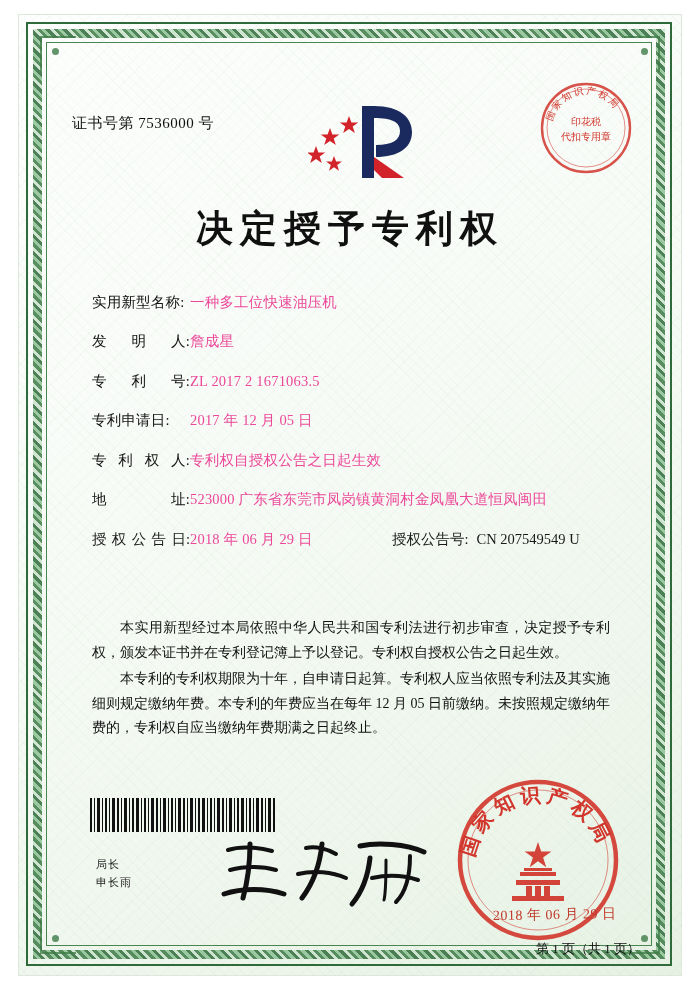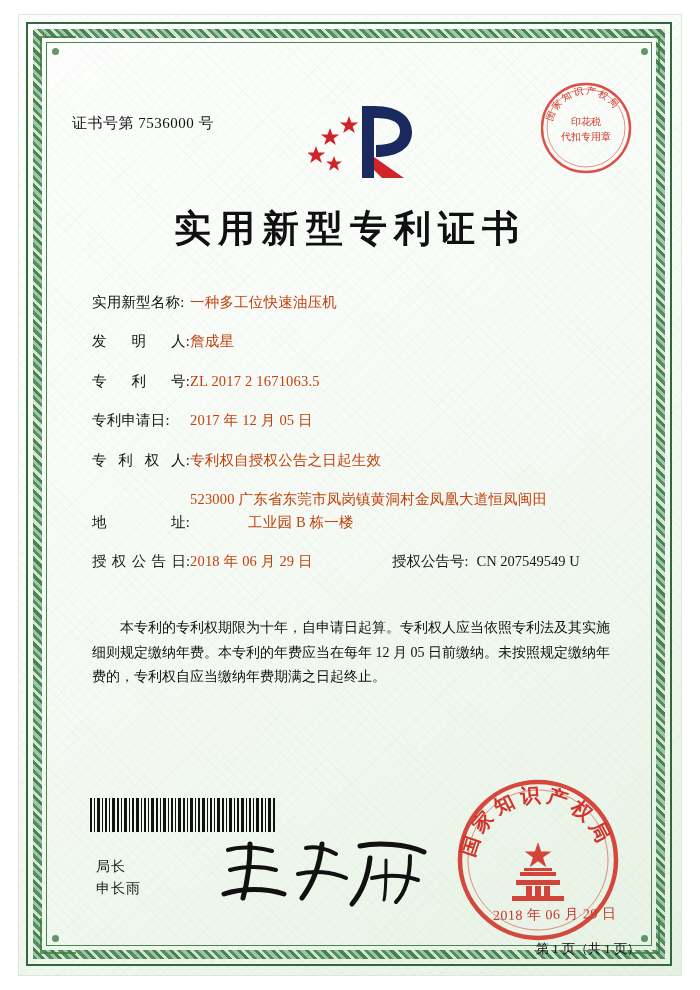--- a/index.html
+++ b/index.html
@@ -172,21 +172,21 @@
     color: #111;
     letter-spacing: 0.2px;
   }
   .flabel.spaced {
     display: flex;
     justify-content: space-between;
     width: 98px;
   }
   .fvalue {
     flex: 1;
-    color: #c2410c;
+    color: #ec4899;
     letter-spacing: 0.2px;
   }
   .fvalue .line2 {
     display: block;
     padding-left: 58px;
   }
   .row-two {
     display: flex;
     margin-bottom: 17px;
     font-size: 14.5px;
@@ -225,21 +225,21 @@
     top: 742px;
     width: 186px;
     height: 34px;
   }
 
   
   .sign-labels {
     position: absolute;
     left: 36px;
     top: 800px;
-    font-size: 14px;
+    font-size: 11px;
     line-height: 1.6;
     letter-spacing: 1px;
   }
   .signature {
     position: absolute;
     left: 150px;
     top: 778px;
     width: 240px;
     height: 76px;
   }
@@ -317,21 +317,21 @@
         <circle cx="48" cy="48" r="39" fill="none" stroke="#d1352b" stroke-width="0.9" opacity="0.6"></circle>
         <path id="sealArcTop" d="M 14 48 A 34 34 0 0 1 82 48" fill="none"></path>
         <text font-size="9.5" fill="#d1352b" font-family="'Liberation Serif', serif" letter-spacing="2.2">
           <textPath href="#sealArcTop" startOffset="6%">国家知识产权局</textPath>
         </text>
         <text x="48" y="45" text-anchor="middle" font-size="10" fill="#d1352b" font-family="'Liberation Serif', serif">印花税</text>
         <text x="48" y="60" text-anchor="middle" font-size="10" fill="#d1352b" font-family="'Liberation Serif', serif">代扣专用章</text>
       </svg>
     </div>
 
-    <div class="title">实用新型专利证书</div>
+    <div class="title">决定授予专利权</div>
 
     <div class="fields">
 
       <div class="frow">
         <div class="flabel">实用新型名称:</div>
         <div class="fvalue">一种多工位快速油压机</div>
       </div>
 
       <div class="frow">
         <div class="flabel spaced">
@@ -366,21 +366,20 @@
         <div class="fvalue">专利权自授权公告之日起生效</div>
       </div>
 
       <div class="frow">
         <div class="flabel spaced">
           <span>地</span>
           <span>址:</span>
         </div>
         <div class="fvalue">
           <span>523000 广东省东莞市凤岗镇黄洞村金凤凰大道恒凤闽田</span>
-          <span class="line2">工业园 B 栋一楼</span>
         </div>
       </div>
 
       <div class="row-two">
         <div class="cell left">
           <div class="flabel2">
             <span>授</span>
             <span>权</span>
             <span>公</span>
             <span>告</span>
@@ -390,20 +389,21 @@
         </div>
         <div class="cell">
           <div style="margin-right:8px;">授权公告号:</div>
           <div>CN 207549549 U</div>
         </div>
       </div>
 
     </div>
 
     <div class="paras">
+      <p>本实用新型经过本局依照中华人民共和国专利法进行初步审查，决定授予专利权，颁发本证书并在专利登记簿上予以登记。专利权自授权公告之日起生效。</p>
       <p>本专利的专利权期限为十年，自申请日起算。专利权人应当依照专利法及其实施细则规定缴纳年费。本专利的年费应当在每年 12 月 05 日前缴纳。未按照规定缴纳年费的，专利权自应当缴纳年费期满之日起终止。</p>
     </div>
 
     <div class="barcode">
       <svg viewBox="0 0 186 34" width="186" height="34" aria-hidden="true">
         <g fill="#111">
           <rect x="0" y="0" width="2" height="34"></rect>
             <rect x="4" y="0" width="1" height="34"></rect>
           <rect x="7" y="0" width="3" height="34"></rect>
             <rect x="12" y="0" width="1" height="34"></rect>

